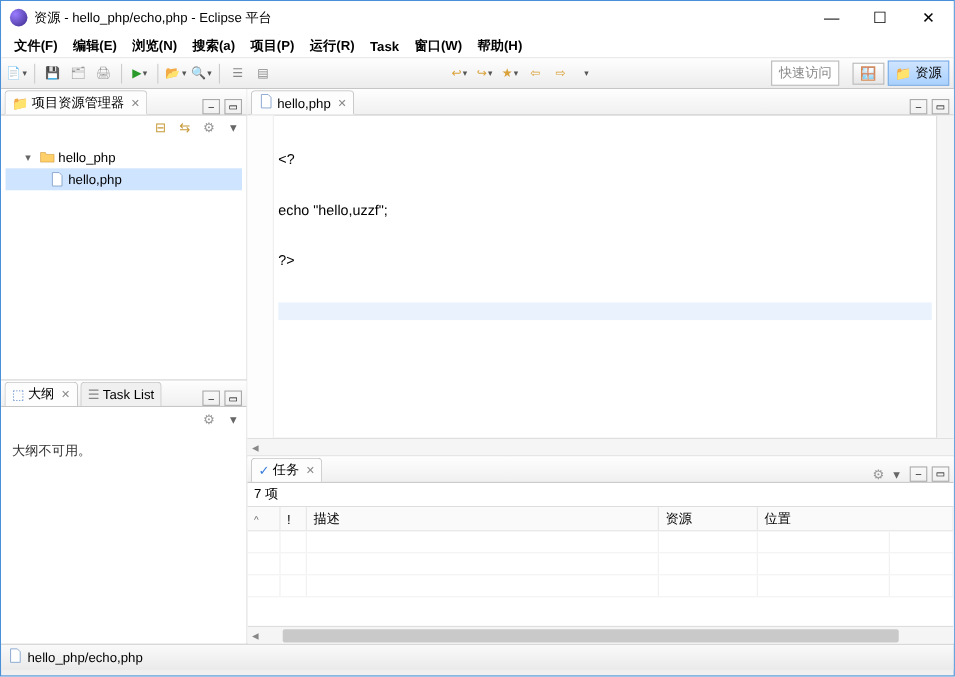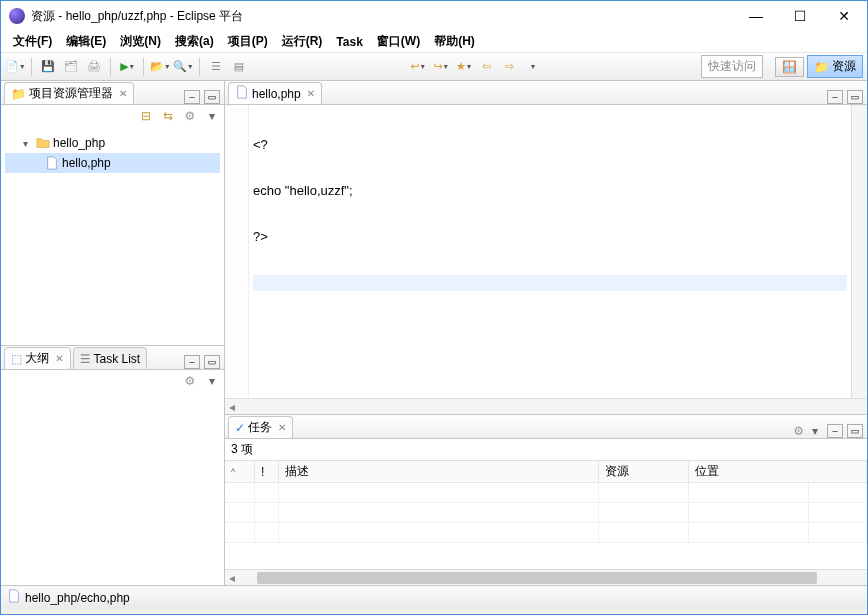--- a/index.html
+++ b/index.html
@@ -63,21 +63,21 @@
 .statusbar { height: 24px; background: linear-gradient(#fafafa,#eaeaea); border-top:1px solid #c6c6c6; display:flex; align-items:center; padding:0 6px; gap:4px; }
 svg.icon { width:14px; height:14px; }
 .folder-svg { fill:#ffcf6a; stroke:#c48a1c; stroke-width:0.5; }
 .file-svg { fill:#fff; stroke:#8aa8d0; stroke-width:1; }
 </style>
 </head>
 <body>
 
 <div class="titlebar">
   <div class="appicon"></div>
-  <div class="title">资源 - hello_php/uzzf,php - Eclipse 平台</div>
+  <div class="title">资源 - hello_php/echo,php - Eclipse 平台</div>
   <div class="winbtns">
     <div class="winbtn">—</div>
     <div class="winbtn">☐</div>
     <div class="winbtn">✕</div>
   </div>
 </div>
 
 <div class="menubar">
   <div class="mitem">文件(F)</div>
   <div class="mitem">编辑(E)</div>
@@ -177,20 +177,23 @@
           <span>Task List</span>
         </div>
         <div class="vspacer"></div>
         <div class="vmini">–</div>
         <div class="vmini">▭</div>
       </div>
       <div class="viewtoolbar">
         <div class="vicon" style="color:#999">⚙</div>
         <div class="vicon" style="color:#666">▾</div>
       </div>
+      <div class="body">
+        <span>大纲不可用。</span>
+      </div>
     </div>
 
   </div>
 
   <div class="rightcol">
 
     <div class="view editorwrap">
       <div class="viewtabbar">
         <div class="vtab">
           <span>
@@ -227,21 +230,21 @@
           <span>任务</span>
           <span class="xclose">✕</span>
         </div>
         <div class="vspacer"></div>
         <div class="vicon" style="color:#999;margin-right:6px">⚙</div>
         <div class="vicon" style="color:#666;margin-right:6px">▾</div>
         <div class="vmini">–</div>
         <div class="vmini">▭</div>
       </div>
       <div class="tasksbody">
-        <div class="tasks-count">3 项</div>
+        <div class="tasks-count">7 项</div>
         <div class="taskstable">
           <div class="throw">
             <div class="th" style="width:30px">
                 <span style="font-size:9px;color:#666">^</span>
               </div>
             <div class="th" style="width:24px">!</div>
             <div class="th" style="width:320px">描述</div>
             <div class="th" style="width:90px">资源</div>
             <div class="th" style="flex:1">位置</div>
           </div>

